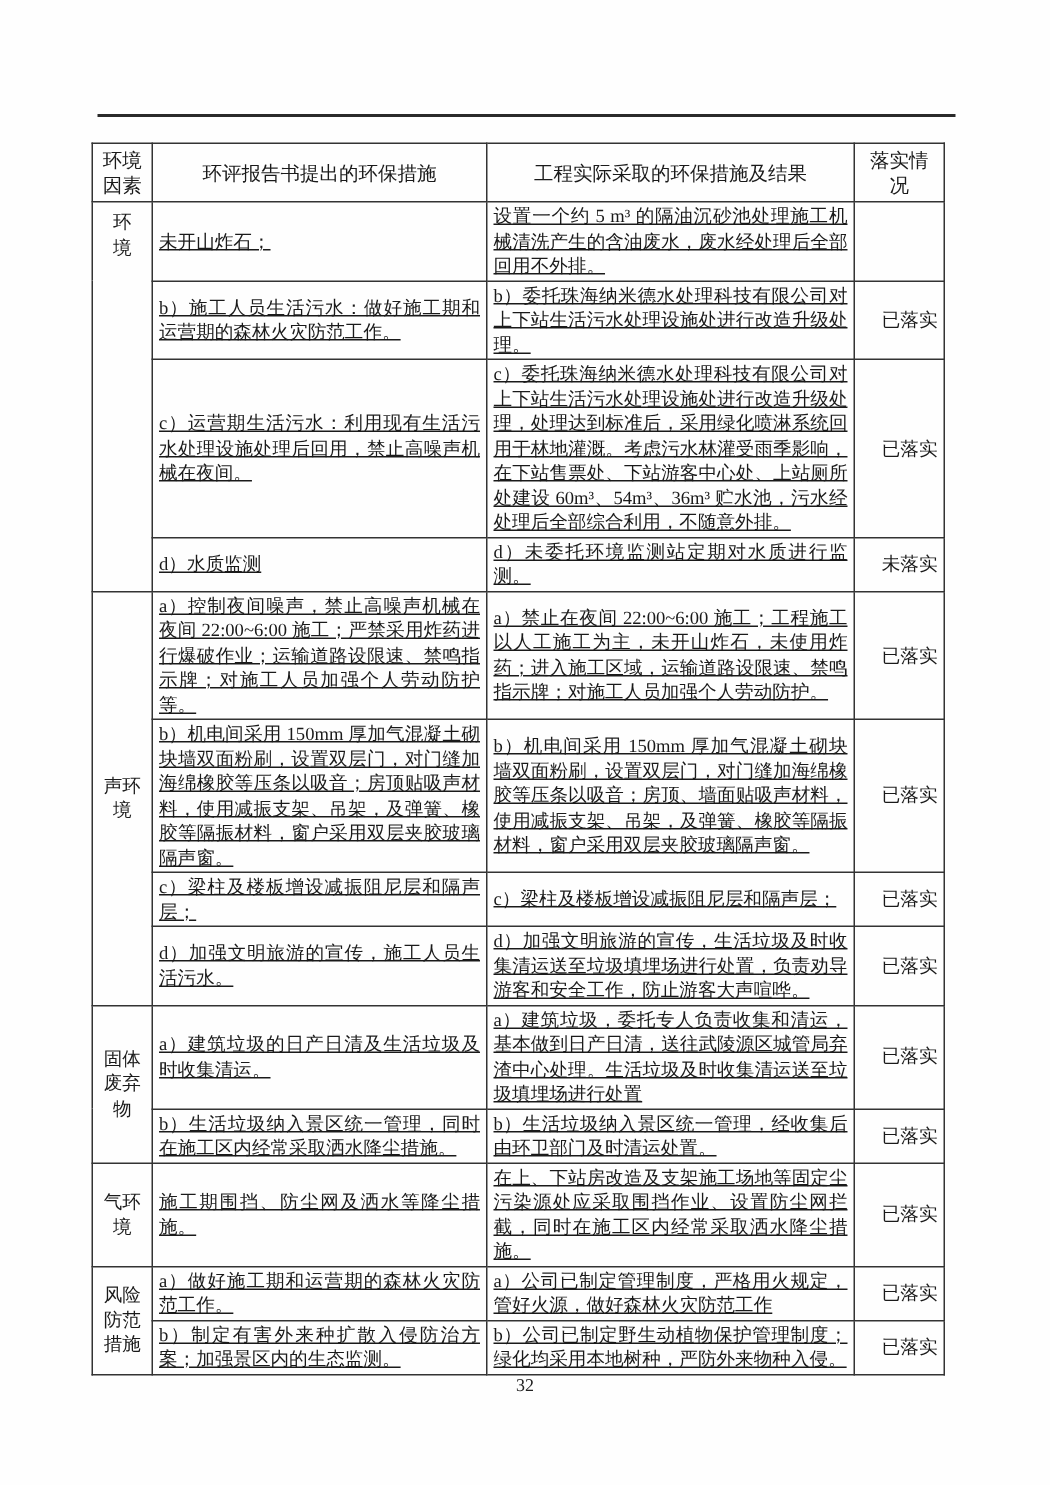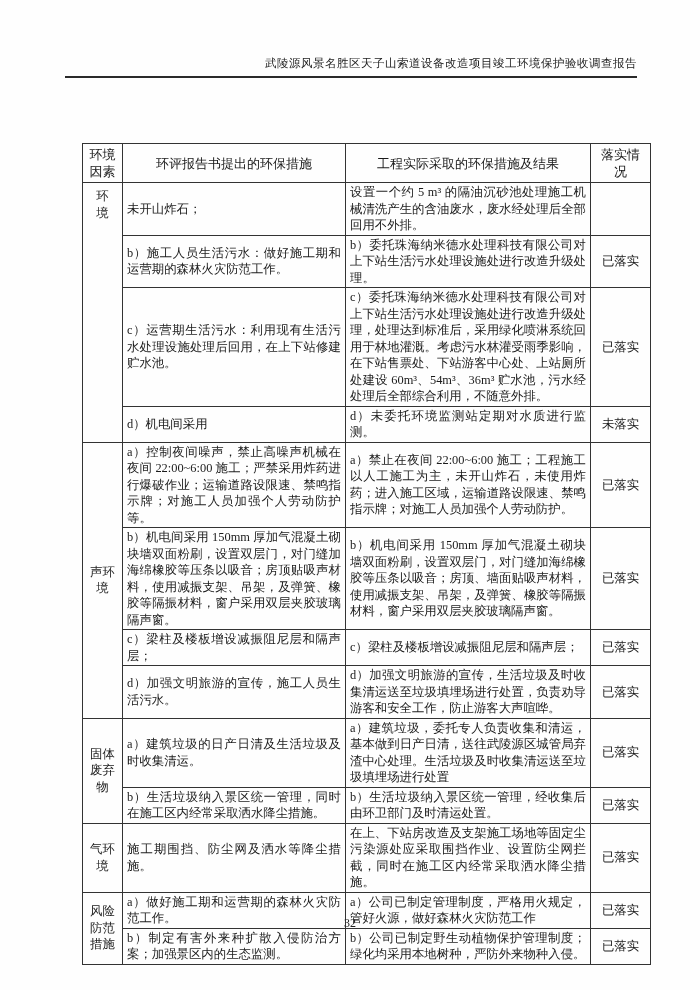--- a/index.html
+++ b/index.html
@@ -10,54 +10,53 @@
   }
   .running-head {
     position:absolute; top:56px; left:65px; width:572px;
     text-align:right; font-size:11.5px; letter-spacing:0.5px; color:#222;
   }
   .head-rule {
     position:absolute; top:76px; left:65px; width:572px;
     border-top:2px solid #2a2a2a; height:0;
   }
   table.ep {
-    position:absolute; top:95px; left:82px;
-    border-collapse:collapse; table-layout:fixed; width:568px;margin-top:48px;
+    position:absolute; top:95px; left:61px;
+    border-collapse:collapse; table-layout:fixed; width:568px;
   }
   table.ep col.c-factor { width:40px; }
   table.ep col.c-proposed { width:223px; }
   table.ep col.c-actual { width:245px; }
   table.ep col.c-status { width:60px; }
   table.ep th, table.ep td {
     border:1px solid #333; font-weight:normal;
     font-size:12.4px; line-height:16.5px; padding:1px 4px;
     vertical-align:middle; word-break:break-all;
   }
   table.ep th {
     text-align:center; font-size:13px; line-height:17px;
     white-space:pre-line; padding:2px 1px;
   }
   td.factor {
     text-align:center; white-space:pre-line;
     font-size:13px; line-height:19px; padding:2px 1px;
   }
   td.factor.vtop { vertical-align:top; padding-top:5px; }
-  td.measure { text-align:justify; }
-  td.status { text-align:center; }
+  td.measure { text-align:justify;text-decoration:underline; }
+  td.status { text-align:right; }
   .page-number {
     position:absolute; top:916px; left:0; width:700px;
     text-align:center; font-size:12px; color:#222;
   }
 </style>
 </head>
 <body>
 
 <div class="page">
 
-  <div class="running-head">武陵源风景名胜区天子山索道设备改造项目竣工环境保护验收调查报告</div>
   <div class="head-rule"></div>
 
   <table class="ep">
     <colgroup>
       <col class="c-factor">
         <col class="c-proposed">
         <col class="c-actual">
         <col class="c-status">
     </colgroup>
     <thead>
@@ -78,26 +77,26 @@
         <td class="measure">未开山炸石；</td>
         <td class="measure">设置一个约 5 m³ 的隔油沉砂池处理施工机械清洗产生的含油废水，废水经处理后全部回用不外排。</td>
         <td class="status"></td>
       </tr>
       <tr>
         <td class="measure">b）施工人员生活污水：做好施工期和运营期的森林火灾防范工作。</td>
         <td class="measure">b）委托珠海纳米德水处理科技有限公司对上下站生活污水处理设施处进行改造升级处理。</td>
         <td class="status">已落实</td>
       </tr>
       <tr>
-        <td class="measure">c）运营期生活污水：利用现有生活污水处理设施处理后回用，在上下站修建贮水池。</td>
+        <td class="measure">c）运营期生活污水：利用现有生活污水处理设施处理后回用，禁止高噪声机械在夜间。</td>
         <td class="measure">c）委托珠海纳米德水处理科技有限公司对上下站生活污水处理设施处进行改造升级处理，处理达到标准后，采用绿化喷淋系统回用于林地灌溉。考虑污水林灌受雨季影响，在下站售票处、下站游客中心处、上站厕所处建设 60m³、54m³、36m³ 贮水池，污水经处理后全部综合利用，不随意外排。</td>
         <td class="status">已落实</td>
       </tr>
       <tr>
-        <td class="measure">d）机电间采用</td>
+        <td class="measure">d）水质监测</td>
         <td class="measure">d）未委托环境监测站定期对水质进行监测。</td>
         <td class="status">未落实</td>
       </tr>
 
       <tr>
         <td class="factor" rowspan="4">声环
 境</td>
         <td class="measure">a）控制夜间噪声，禁止高噪声机械在夜间 22:00~6:00 施工；严禁采用炸药进行爆破作业；运输道路设限速、禁鸣指示牌；对施工人员加强个人劳动防护等。</td>
         <td class="measure">a）禁止在夜间 22:00~6:00 施工；工程施工以人工施工为主，未开山炸石，未使用炸药；进入施工区域，运输道路设限速、禁鸣指示牌；对施工人员加强个人劳动防护。</td>
         <td class="status">已落实</td>

